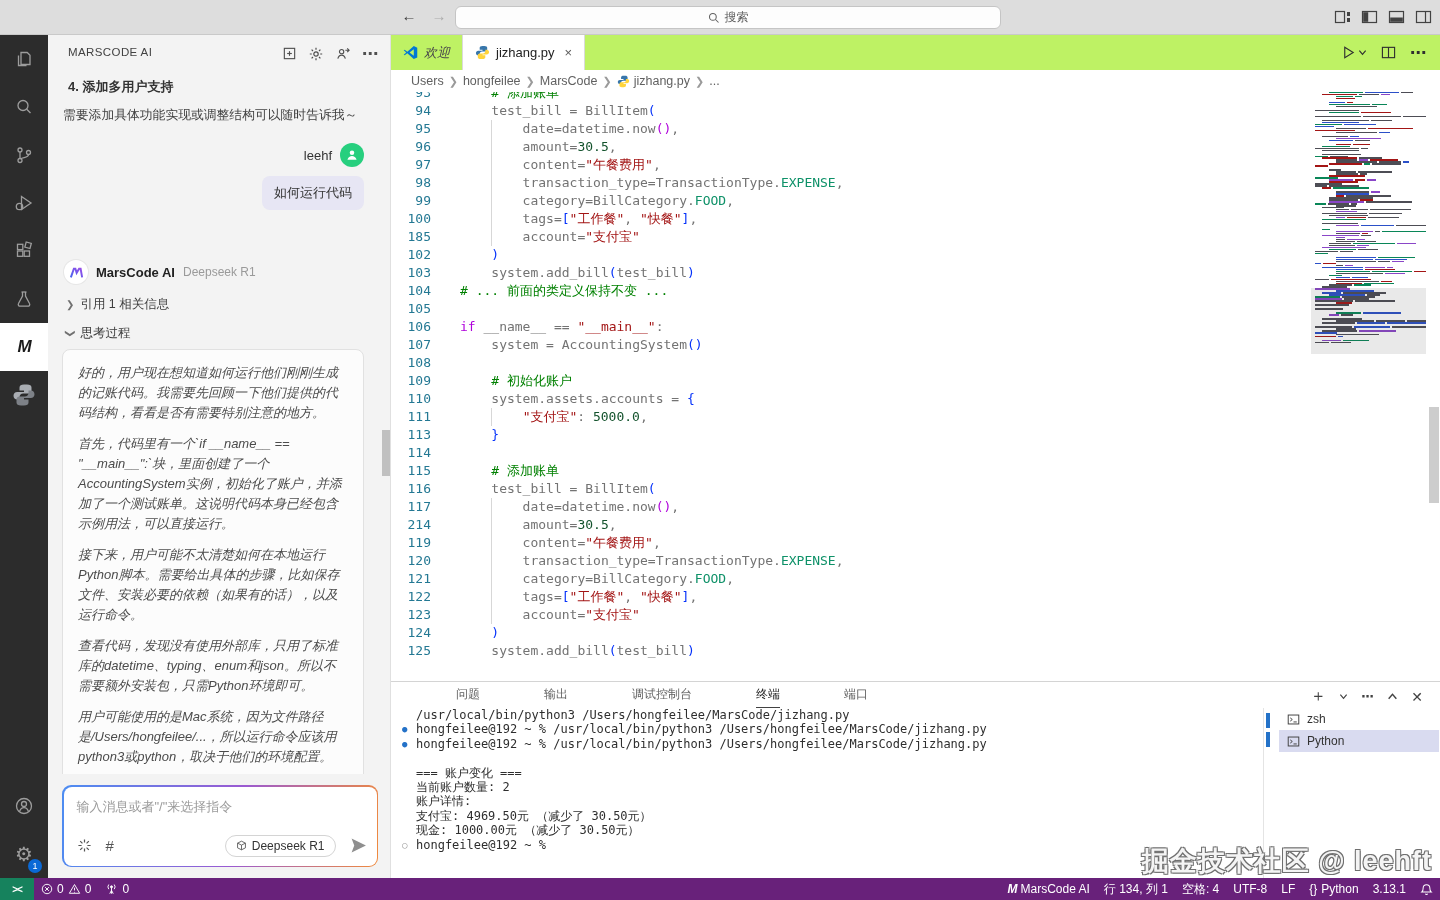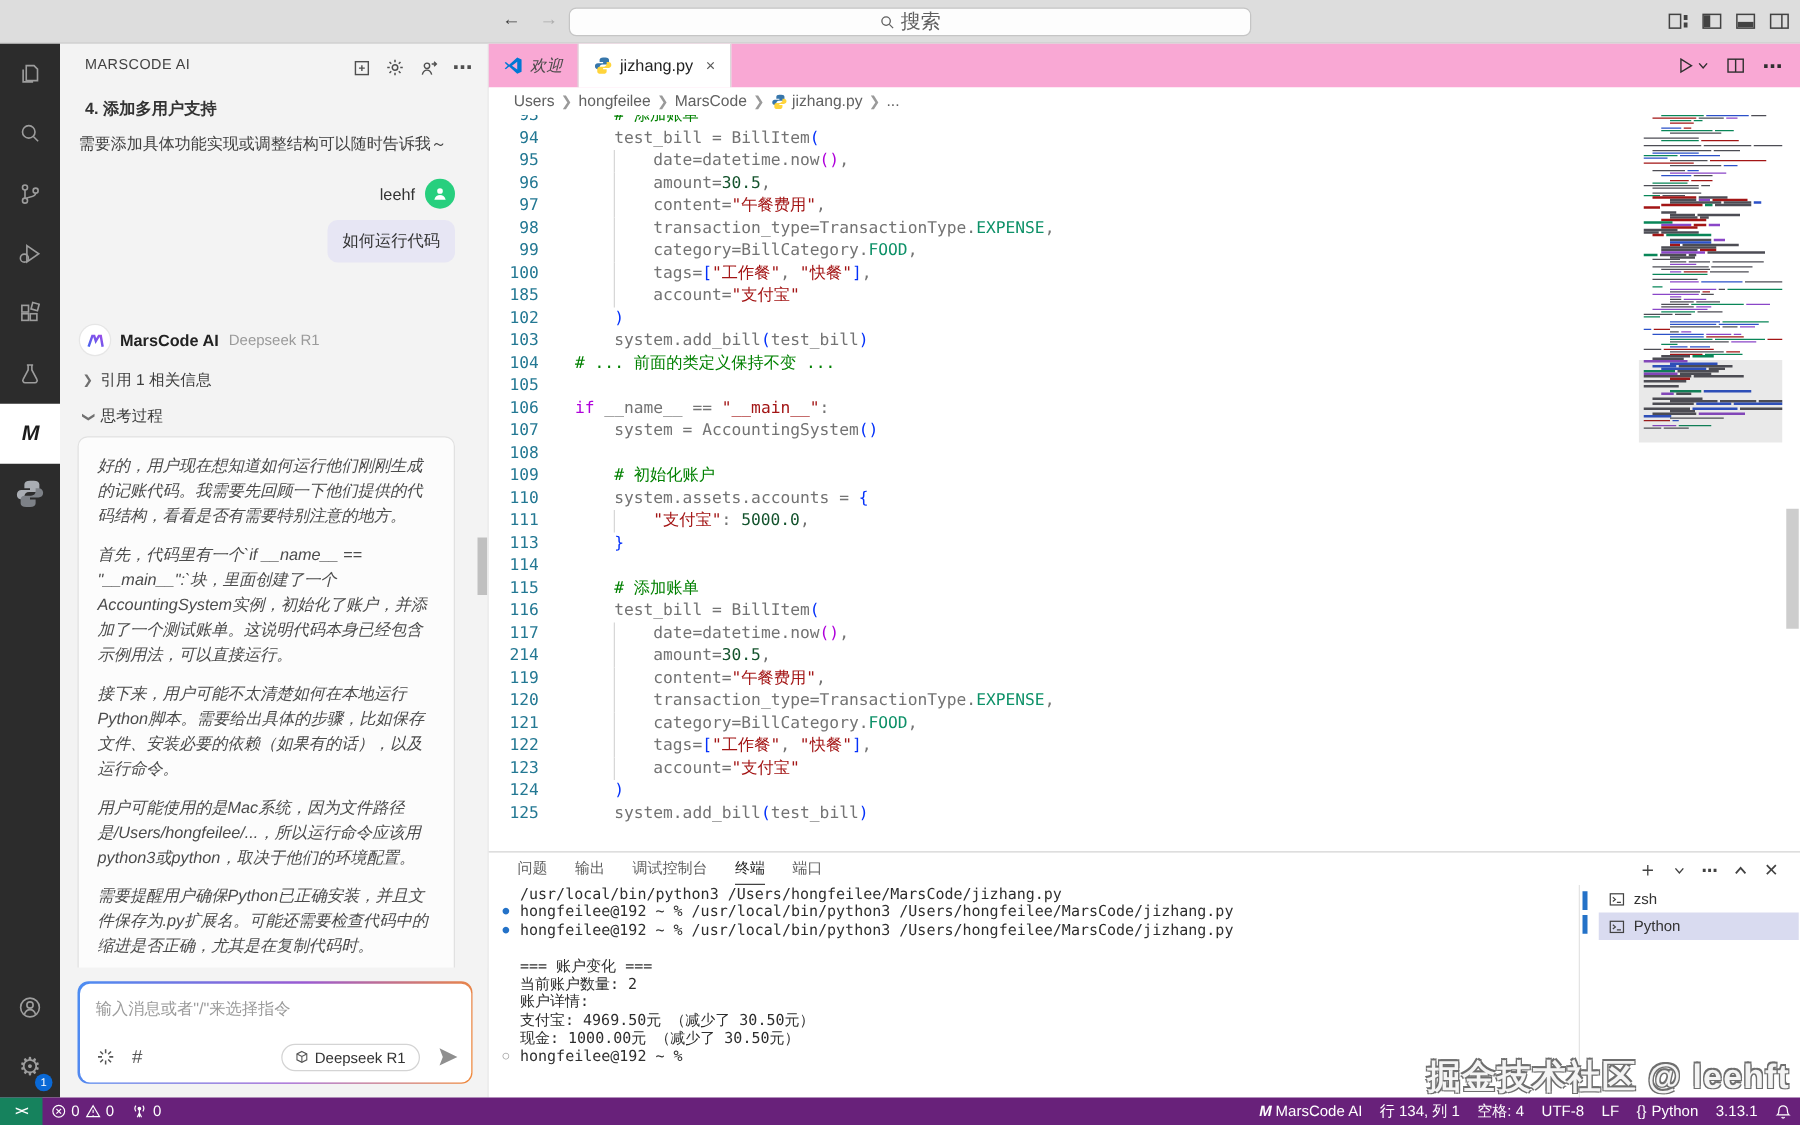--- a/index.html
+++ b/index.html
@@ -5,21 +5,21 @@
   * { margin:0; padding:0; box-sizing:border-box; }
   html,body { width:1440px; height:900px; overflow:hidden; background:#fff;
     font-family:"Liberation Sans","DejaVu Sans",sans-serif; }
   .app { position:absolute; top:0; left:0; width:1440px; height:900px; overflow:hidden; }
 
   
   .titlebar { position:absolute; left:0; top:0; width:1440px; height:35px; background:#dddddd; border-bottom:1px solid #c9c9c9; }
   .nav-arrow { position:absolute; top:7px; font-size:15px; color:#3c3c3c; width:22px; text-align:center; cursor:default; }
   .nav-back { left:398px; }
   .nav-fwd { left:428px; color:#ababab; }
-  .searchbox { position:absolute; left:455px; top:6px; width:546px; height:23px; background:#fdfdfd; border:1px solid #c5c5c5; border-radius:6px; display:flex; align-items:center; justify-content:center; gap:5px; color:#5f5f5f; font-size:16px; }
+  .searchbox { position:absolute; left:455px; top:6px; width:546px; height:23px; background:#fdfdfd; border:1px solid #c5c5c5; border-radius:6px; display:flex; align-items:center; justify-content:center; gap:5px; color:#5f5f5f; font-size:12px; }
   .tb-icons { position:absolute; right:8px; top:9px; display:flex; gap:10px; }
   .tb-icons svg { display:block; }
 
   
   .activitybar { position:absolute; left:0; top:35px; width:48px; height:843px; background:#2c2c2c; display:flex; flex-direction:column; }
   .ab-item { width:48px; height:48px; display:flex; align-items:center; justify-content:center; color:#9d9d9d; position:relative; }
   .ab-item.active { background:#ffffff; color:#1b1b1b; }
   .ab-spacer { flex:1; }
   .ab-m { font-size:17px; font-weight:bold; font-style:italic; letter-spacing:-1px; }
   .ab-badge { position:absolute; right:6px; bottom:5px; background:#0a69d6; color:#fff; font-size:9px; width:14px; height:14px; border-radius:50%; display:flex; align-items:center; justify-content:center; }
@@ -49,21 +49,21 @@
   .input-zone { position:absolute; left:0; bottom:0; width:342px; height:104px; background:#f3f3f3; }
   .input-wrap { position:absolute; left:14px; top:11px; width:316px; height:82px; border-radius:9px; background:linear-gradient(100deg,#4c8df2,#9a5ad2 55%,#f08a3c); padding:1.5px; }
   .input-inner { width:100%; height:100%; background:#fff; border-radius:8px; position:relative; }
   .input-ph { position:absolute; left:13px; top:11px; font-size:13px; color:#9b9b9b; }
   .input-row { position:absolute; left:13px; right:10px; bottom:9px; display:flex; align-items:center; gap:14px; color:#555; }
   .model-badge { margin-left:auto; border:1px solid #d4d4d4; border-radius:13px; padding:3px 10px; font-size:12px; color:#333; display:flex; align-items:center; gap:5px; background:#fff; }
   .sb-scroll { position:absolute; left:334px; top:395px; width:8px; height:46px; background:rgba(110,110,110,.38); }
 
   
   .main { position:absolute; left:390px; top:35px; width:1050px; height:843px; background:#fff; border-left:1px solid #e0e0e0; }
-  .tabsrow { position:absolute; left:0; top:0; width:100%; height:35px; background:#f9a8d4; display:flex; }
+  .tabsrow { position:absolute; left:0; top:0; width:100%; height:35px; background:#bef264; display:flex; }
   .tab { height:35px; display:flex; align-items:center; gap:6px; padding:0 12px; font-size:13px; color:#4b4b4b; border-right:1px solid #dadada; }
   .tab.preview span.tlabel { font-style:italic; }
   .tab.active { background:#fff; color:#222; }
   .tab-close { color:#5a5a5a; font-size:13px; margin-left:4px; }
   .tabs-actions { margin-left:auto; display:flex; align-items:center; gap:14px; padding-right:14px; color:#3c3c3c; }
   .crumbs { position:absolute; left:0; top:35px; width:100%; height:22px; background:#fff; display:flex; align-items:center; padding-left:20px; font-size:12.5px; color:#616161; gap:5px; }
   .crumb-sep { color:#9a9a9a; font-size:11px; }
 
   .editor { position:absolute; left:0; top:57px; width:1050px; height:589px; overflow:hidden; background:#fff; }
   .code-lines { position:absolute; left:0; top:-8px; width:920px; font-family:"DejaVu Sans Mono","Liberation Mono",monospace; font-size:13px; }
@@ -78,21 +78,21 @@
   .minimap { position:absolute; left:920px; top:0; width:115px; height:589px; overflow:hidden; }
   .mm-row { height:1.4px; margin-bottom:.6px; display:flex; gap:2px; }
   .mm-seg { height:100%; }
   .mm-view { position:absolute; left:0; top:196px; width:115px; height:66px; background:rgba(70,70,70,.12); }
   .ed-scroll { position:absolute; left:1036px; top:0; width:14px; height:589px; }
   .ed-thumb { position:absolute; left:2px; top:315px; width:10px; height:96px; background:rgba(100,100,100,.32); }
 
   
   .panel { position:absolute; left:0; top:646px; width:1050px; height:197px; background:#fff; border-top:1px solid #d4d4d4; }
   .panel-tabs { position:absolute; left:23px; top:0; height:26px; display:flex; gap:22px; align-items:center; font-size:12px; color:#616161; }
-  .ptab { height:26px; display:flex; align-items:center; border-bottom:1px solid transparent; }
+  .ptab { height:26px; display:flex; align-items:center; border-bottom:1px solid transparent;margin-left:42px; }
   .ptab.active { color:#1f1f1f; border-bottom:1px solid #424242; }
   .panel-actions { position:absolute; right:18px; top:4px; display:flex; gap:13px; color:#424242; font-size:13px; align-items:center; }
   .term { position:absolute; left:0; top:26px; width:870px; bottom:0; font-family:"DejaVu Sans Mono","Liberation Mono",monospace; font-size:12px; color:#2e2e2e; }
   .term-row { height:14.4px; line-height:14.4px; padding-left:25px; position:relative; white-space:pre; }
   .term-dot { position:absolute; left:11px; top:0; font-size:9px; }
   .term-dot.b { color:#2472c8; } .term-dot.o { color:#9d9d9d; }
   .term-scrollcol { position:absolute; left:872px; top:26px; bottom:0; width:12px; border-left:1px solid #e4e4e4; }
   .term-mark { position:absolute; left:2px; width:4px; height:15px; background:#2472c8; }
   .term-list { position:absolute; left:888px; right:2px; top:26px; }
   .tl-row { height:22px; display:flex; align-items:center; gap:7px; font-size:12px; color:#333; padding-left:8px; }
@@ -264,20 +264,21 @@
       <span>引用 1 相关信息</span>
     </div>
     <div class="fold-row fold-think">
       <span class="chev" style="display:inline-block;transform:rotate(90deg)">❯</span>
       <span>思考过程</span>
     </div>
     <div class="think-box" id="think-box">
         <p>好的，用户现在想知道如何运行他们刚刚生成的记账代码。我需要先回顾一下他们提供的代码结构，看看是否有需要特别注意的地方。</p>
         <p>首先，代码里有一个`if __name__ == "__main__":`块，里面创建了一个AccountingSystem实例，初始化了账户，并添加了一个测试账单。这说明代码本身已经包含示例用法，可以直接运行。</p>
         <p>接下来，用户可能不太清楚如何在本地运行Python脚本。需要给出具体的步骤，比如保存文件、安装必要的依赖（如果有的话），以及运行命令。</p>
+        <p>查看代码，发现没有使用外部库，只用了标准库的datetime、typing、enum和json。所以不需要额外安装包，只需Python环境即可。</p>
         <p>用户可能使用的是Mac系统，因为文件路径是/Users/hongfeilee/...，所以运行命令应该用python3或python，取决于他们的环境配置。</p>
         <p>需要提醒用户确保Python已正确安装，并且文件保存为.py扩展名。可能还需要检查代码中的缩进是否正确，尤其是在复制代码时。</p>
       </div>
     <div class="sb-scroll"></div>
     <div class="input-zone">
       <div class="input-wrap">
         <div class="input-inner">
           <div class="input-ph">输入消息或者"/"来选择指令</div>
           <div class="input-row">
             <svg width="15" height="15" viewBox="0 0 16 16" stroke="#555" stroke-width="1.3">

